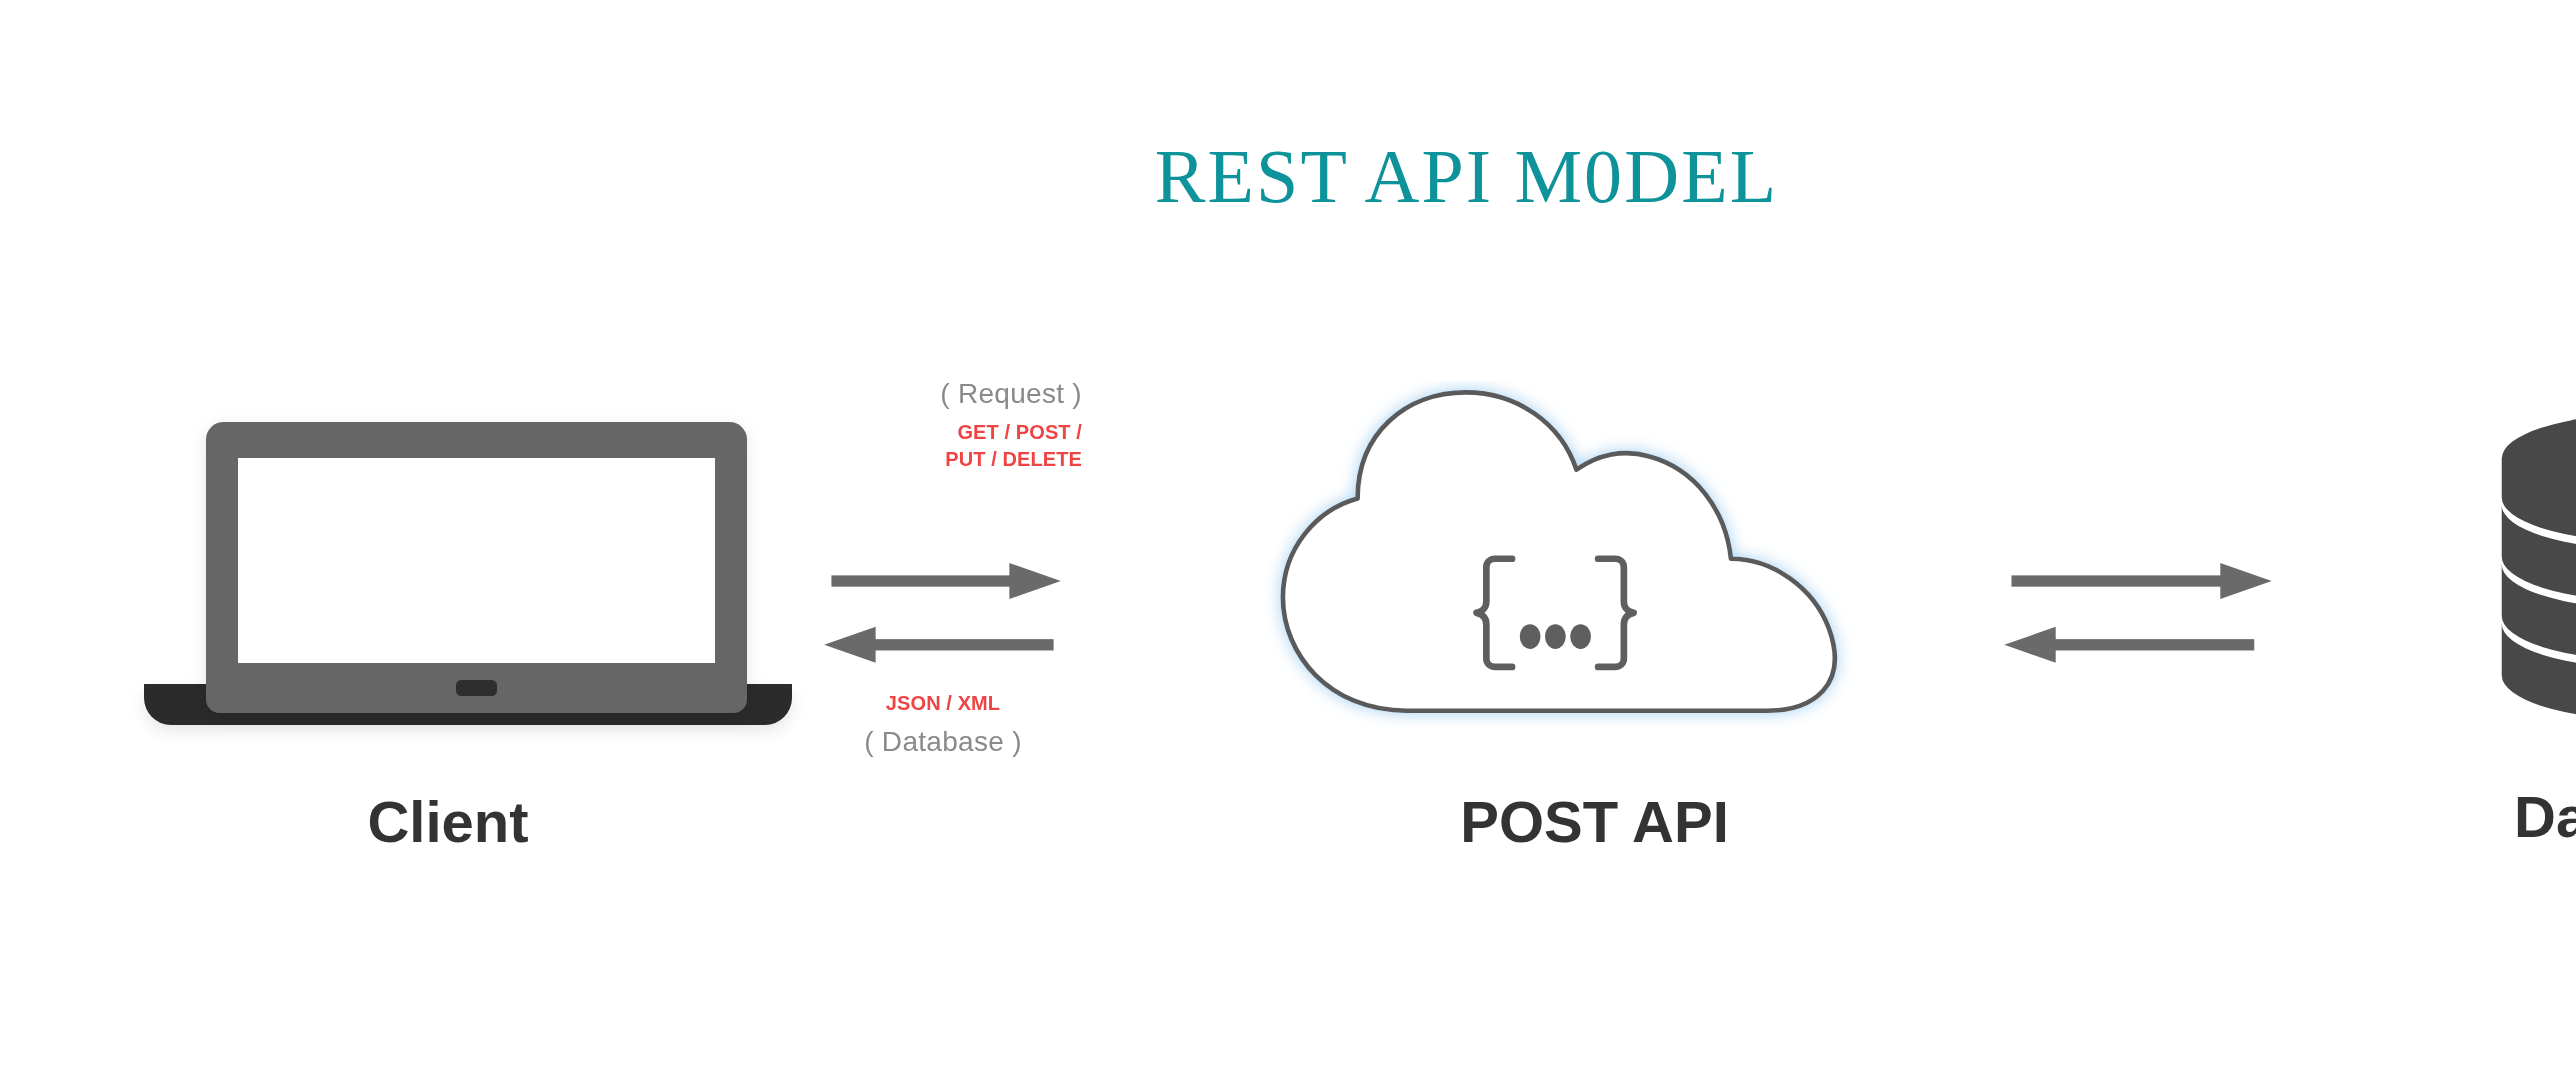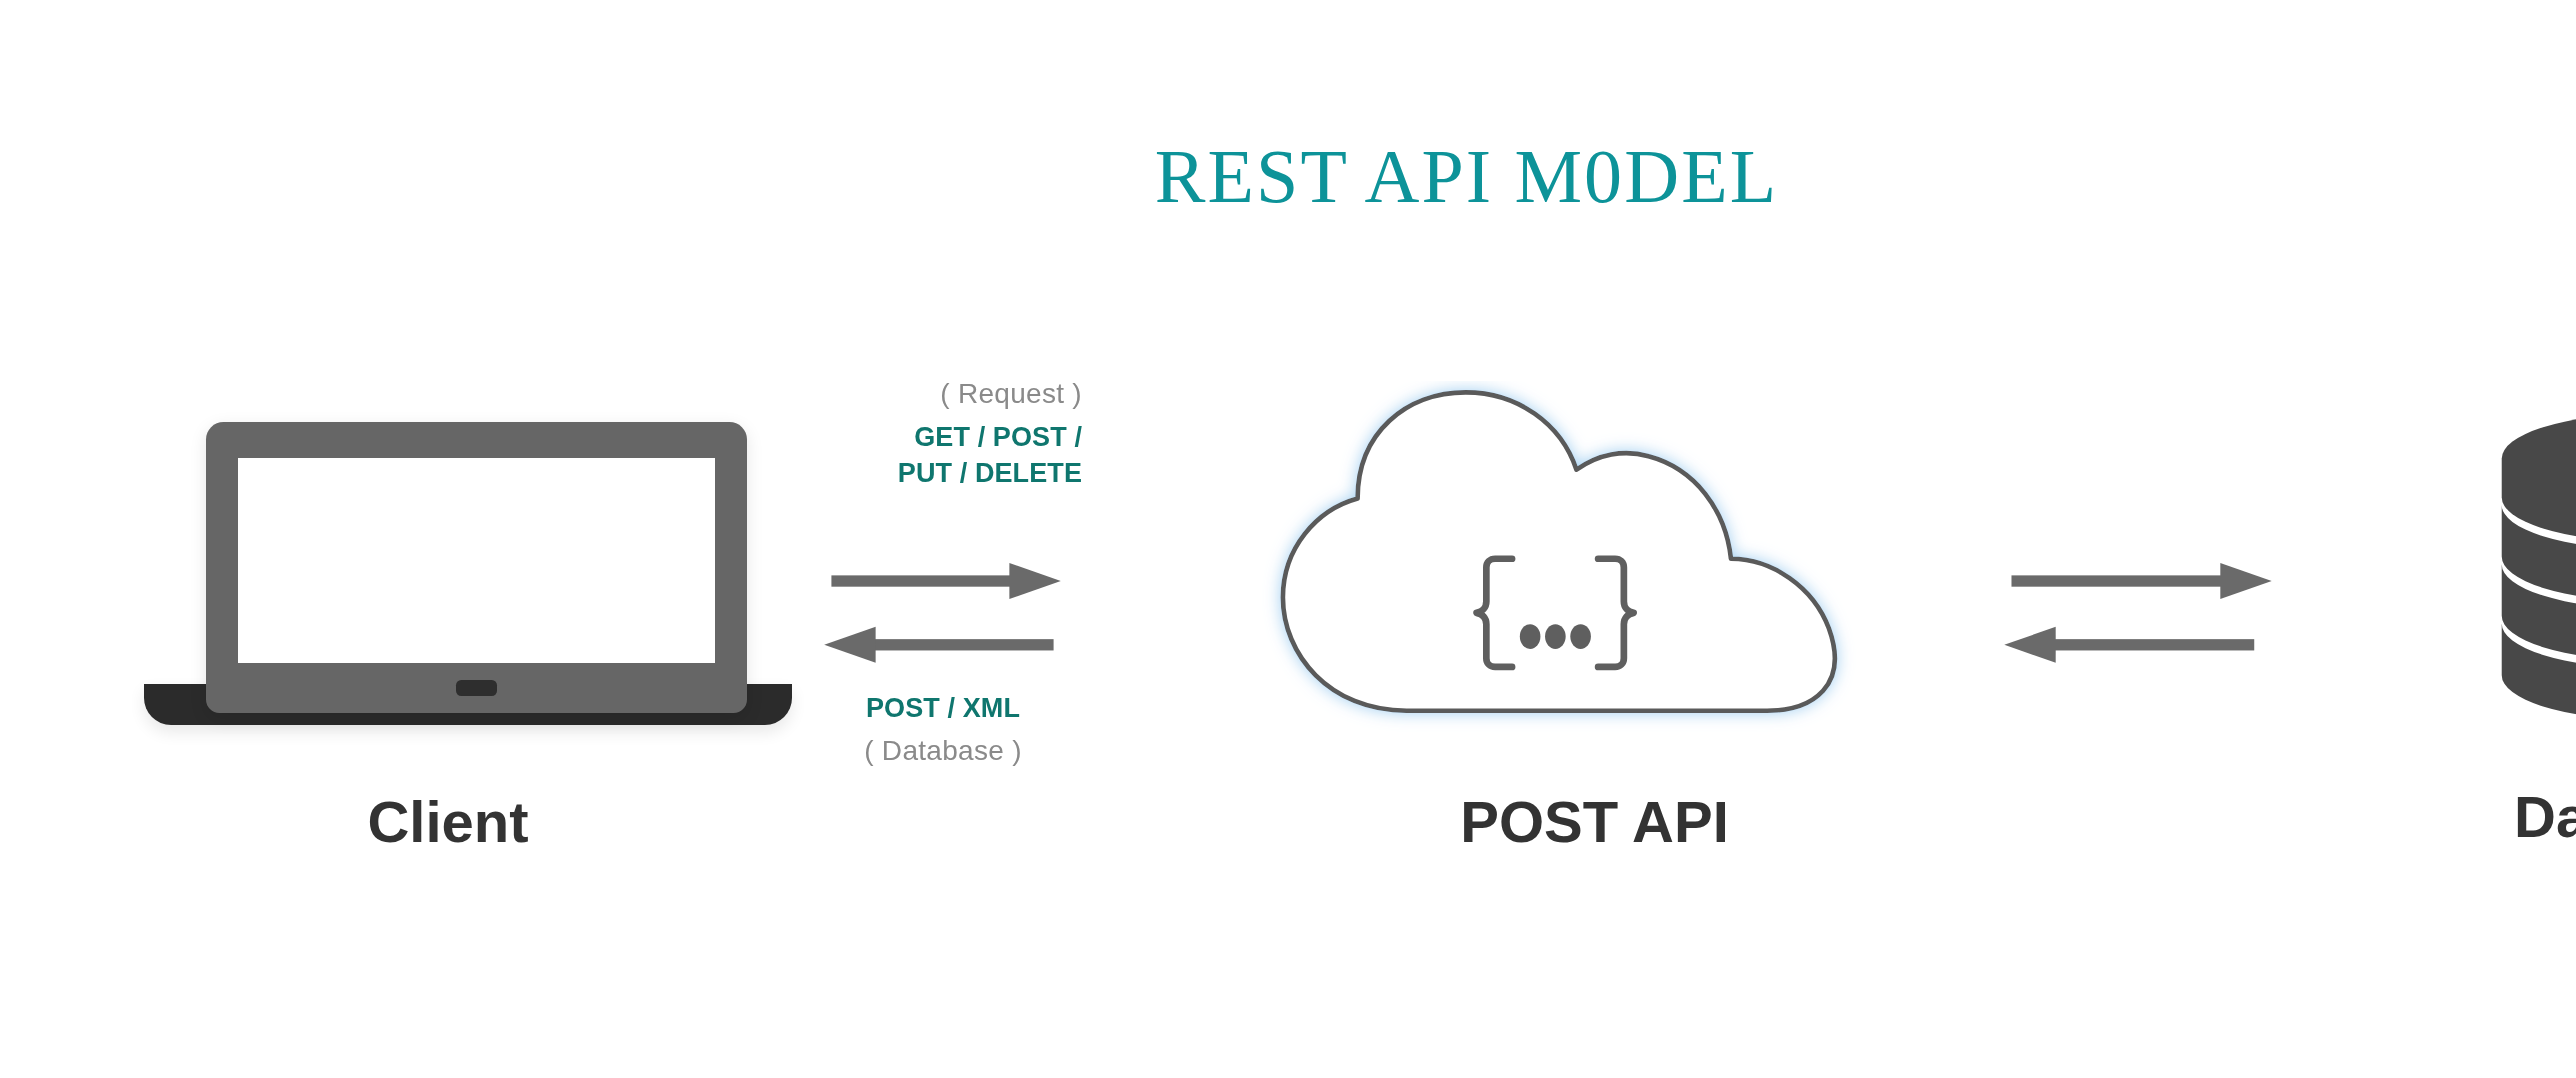--- a/index.html
+++ b/index.html
@@ -175,23 +175,23 @@
     font-family: "Liberation Sans", sans-serif;
     font-size: 28px;
     font-weight: 400;
     color: #8a8a8a;
     letter-spacing: 0.3px;
     line-height: 1.28;
     white-space: nowrap;
   }
   .flow-accent {
     font-family: "Liberation Sans", sans-serif;
-    font-size: 27px;
+    font-size: 20px;
     font-weight: 700;
-    color: #0f766e;
+    color: #ef4444;
     letter-spacing: 0.1px;
     line-height: 1.34;
     white-space: nowrap;
   }
   .flow-spacer-sm { height: 7.2px; }
 </style>
 </head>
 <body>
 
 <div id="diagram-title">REST API M0DEL</div>
@@ -292,21 +292,21 @@
     </g>
 
     <g fill="#6a6a6a">
       <rect x="84" y="150" width="362" height="22"></rect>
       <polygon points="100,126 0,161 100,196"></polygon>
     </g>
   </svg>
 </div>
 
 <div id="left-flow-labels-bottom">
-  <div class="flow-accent">POST / XML</div>
+  <div class="flow-accent">JSON / XML</div>
   <div class="flow-spacer-sm"></div>
   <div class="flow-muted">( Database )</div>
 </div>
 
 <div class="arrow-group" id="right-arrows">
   <svg class="arrow-svg" width="268" height="144" viewBox="0 0 520 280">
 
     <g fill="#6a6a6a">
       <rect x="14" y="26" width="422" height="22"></rect>
       <polygon points="420,2 520,37 420,72"></polygon>

